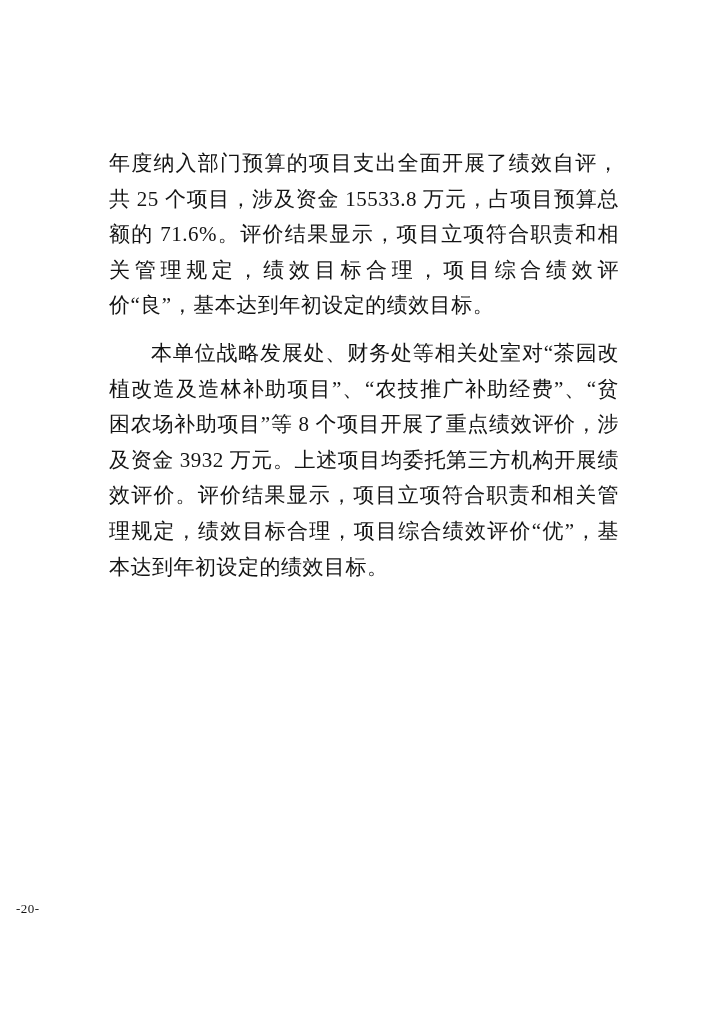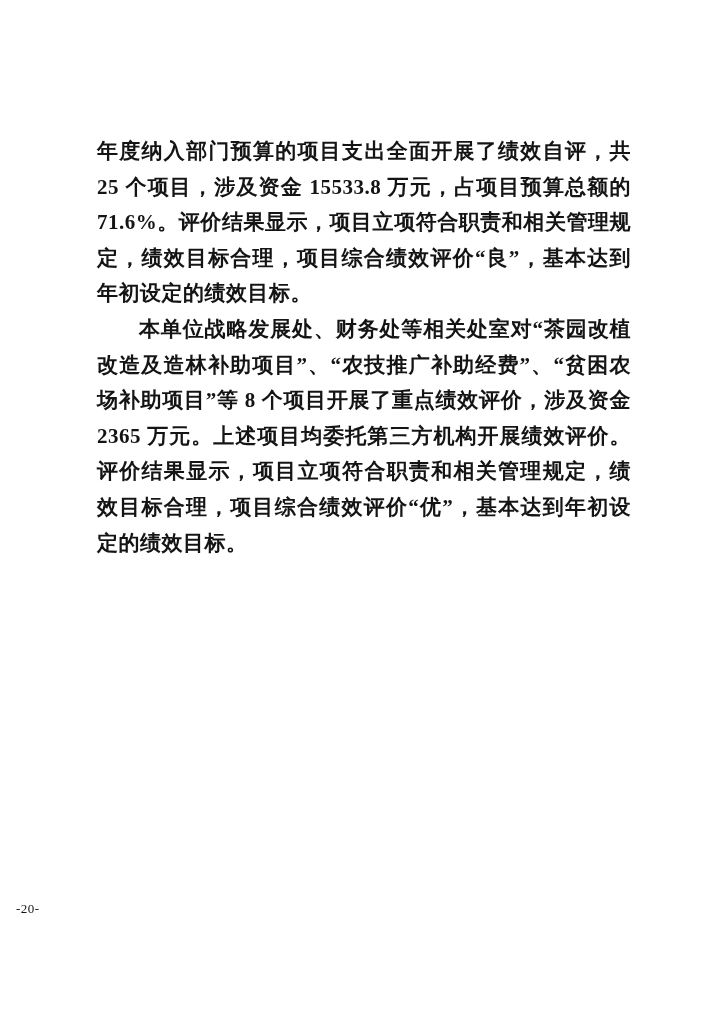--- a/index.html
+++ b/index.html
@@ -21,24 +21,23 @@
       left: 97px;
       top: 134px;
       width: 534px;
       font-size: 21px;
       line-height: 35.6px;
       text-align: justify;
       text-justify: inter-ideograph;
       letter-spacing: 0.5px;
     }
     .para {
-      margin: 0;
+      margin: 12px;
       padding: 0;
       text-indent: 2em;
-      font-weight: bold;
     }
     .para.no-indent {
       text-indent: 0;
     }
     .page-number {
       position: absolute;
       left: 16px;
       top: 901px;
       width: 100%;
       text-align: left;
@@ -46,16 +45,16 @@
       letter-spacing: 0.5px;
       color: #141414;
     }
   </style>
 </head>
 <body>
 
 <div class="page">
   <div class="text-block">
     <p class="para no-indent">年度纳入部门预算的项目支出全面开展了绩效自评，共 25 个项目，涉及资金 15533.8 万元，占项目预算总额的 71.6%。评价结果显示，项目立项符合职责和相关管理规定，绩效目标合理，项目综合绩效评价“良”，基本达到年初设定的绩效目标。</p>
-    <p class="para">本单位战略发展处、财务处等相关处室对“茶园改植改造及造林补助项目”、“农技推广补助经费”、“贫困农场补助项目”等 8 个项目开展了重点绩效评价，涉及资金 2365 万元。上述项目均委托第三方机构开展绩效评价。评价结果显示，项目立项符合职责和相关管理规定，绩效目标合理，项目综合绩效评价“优”，基本达到年初设定的绩效目标。</p>
+    <p class="para">本单位战略发展处、财务处等相关处室对“茶园改植改造及造林补助项目”、“农技推广补助经费”、“贫困农场补助项目”等 8 个项目开展了重点绩效评价，涉及资金 3932 万元。上述项目均委托第三方机构开展绩效评价。评价结果显示，项目立项符合职责和相关管理规定，绩效目标合理，项目综合绩效评价“优”，基本达到年初设定的绩效目标。</p>
   </div>
   <div class="page-number">-20-</div>
 </div>
 
 </body></html>

